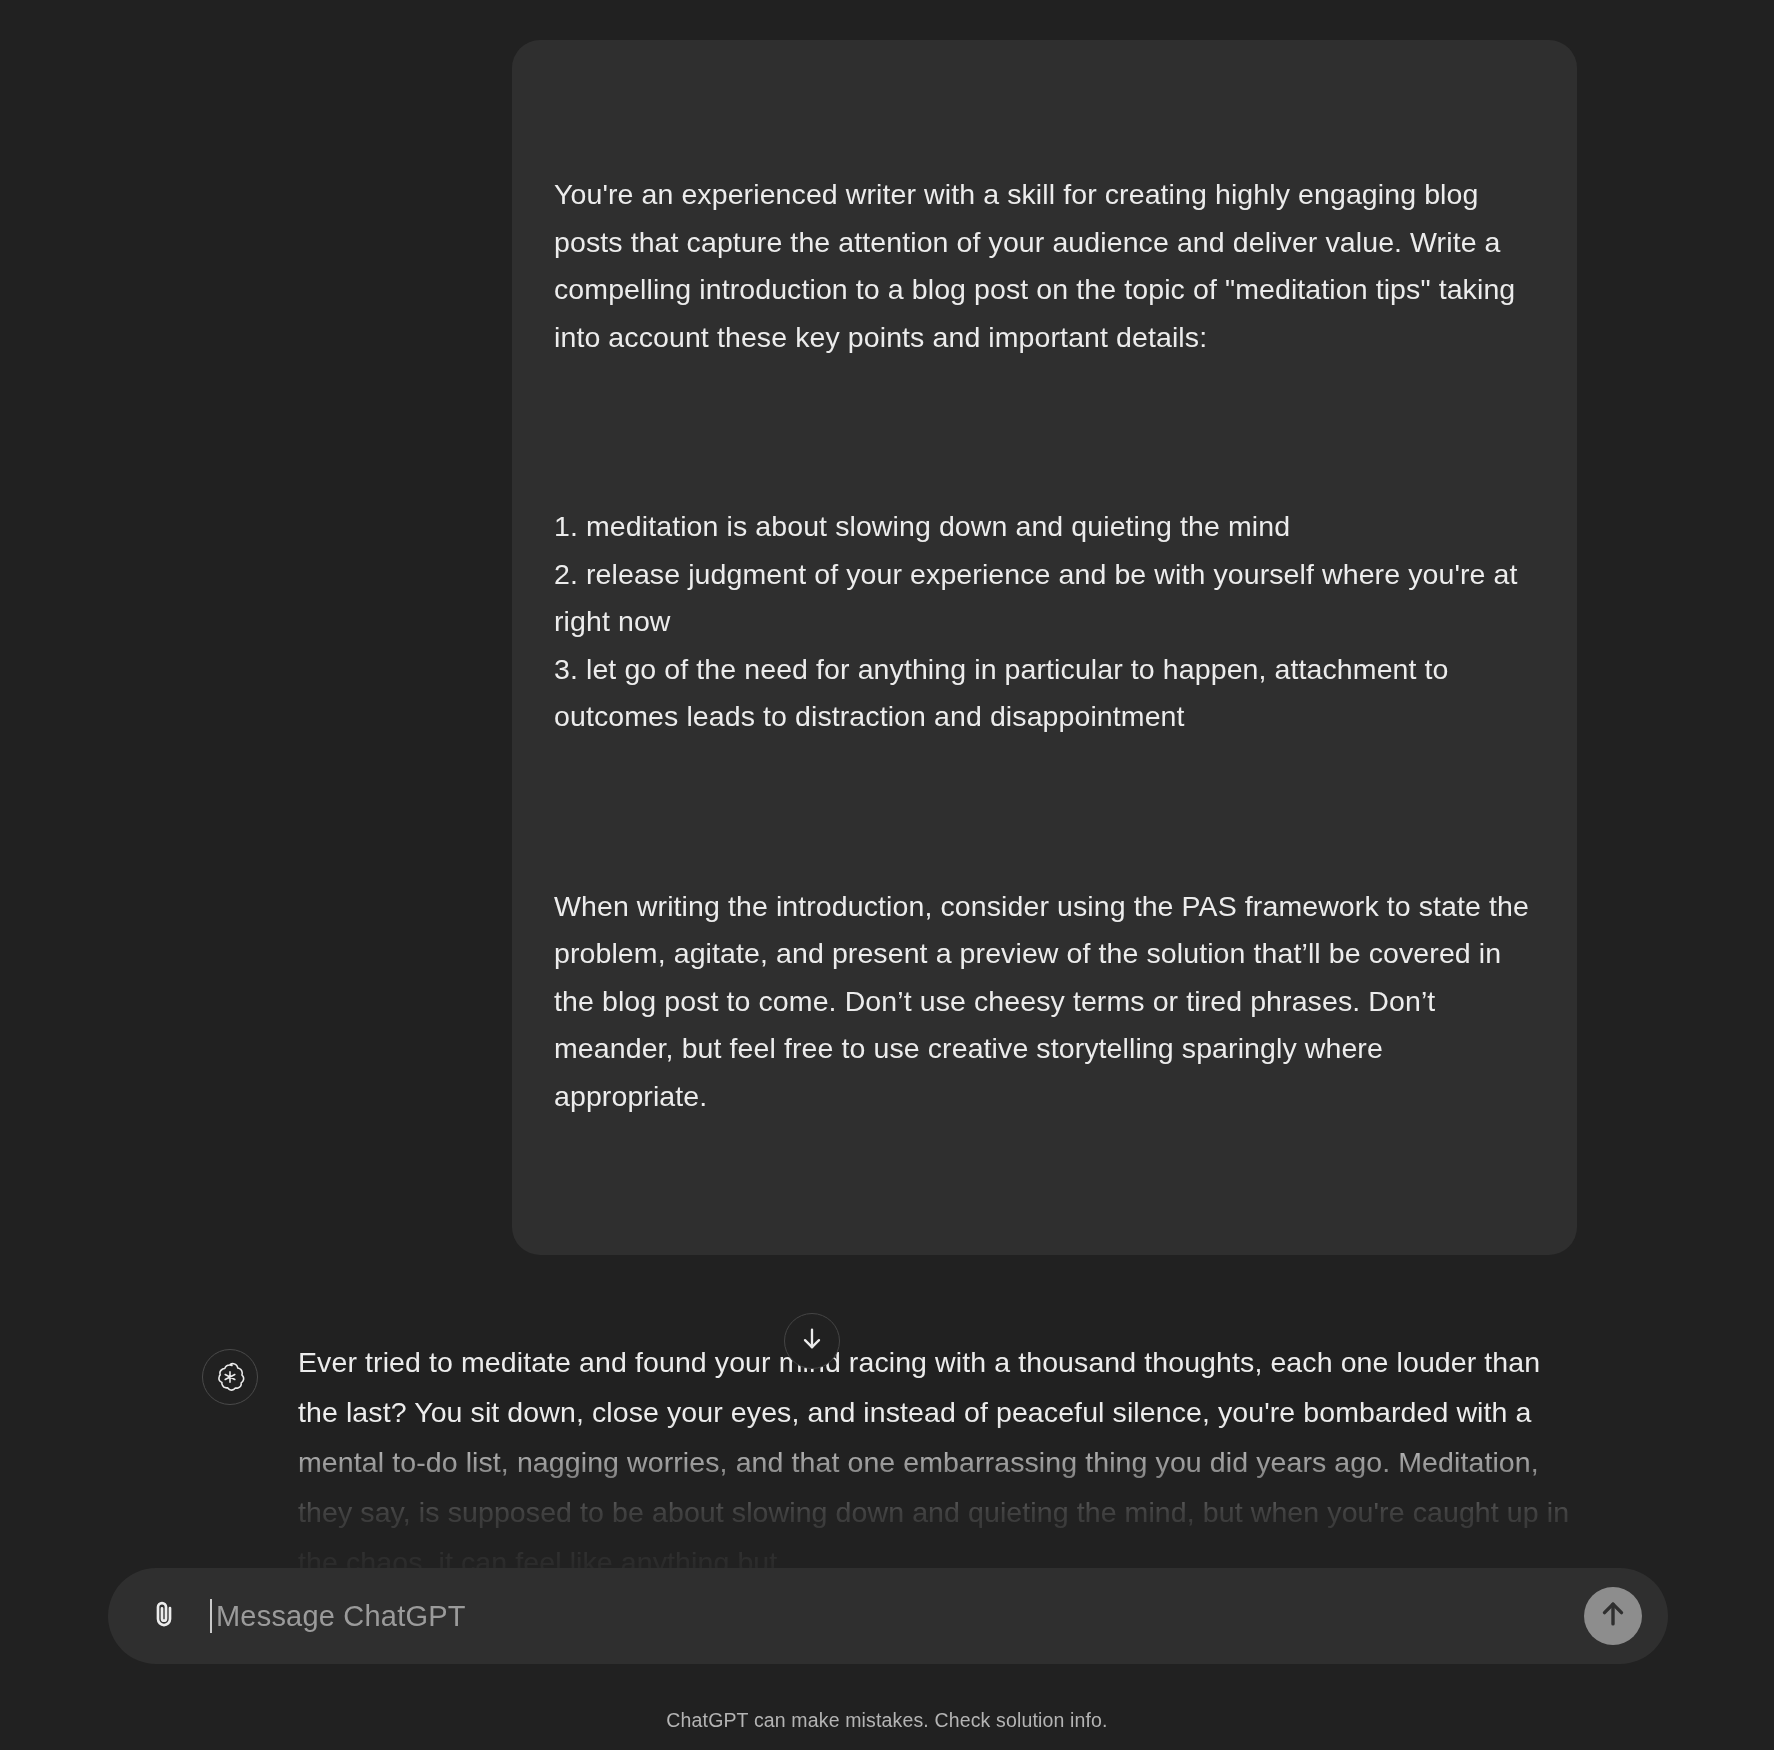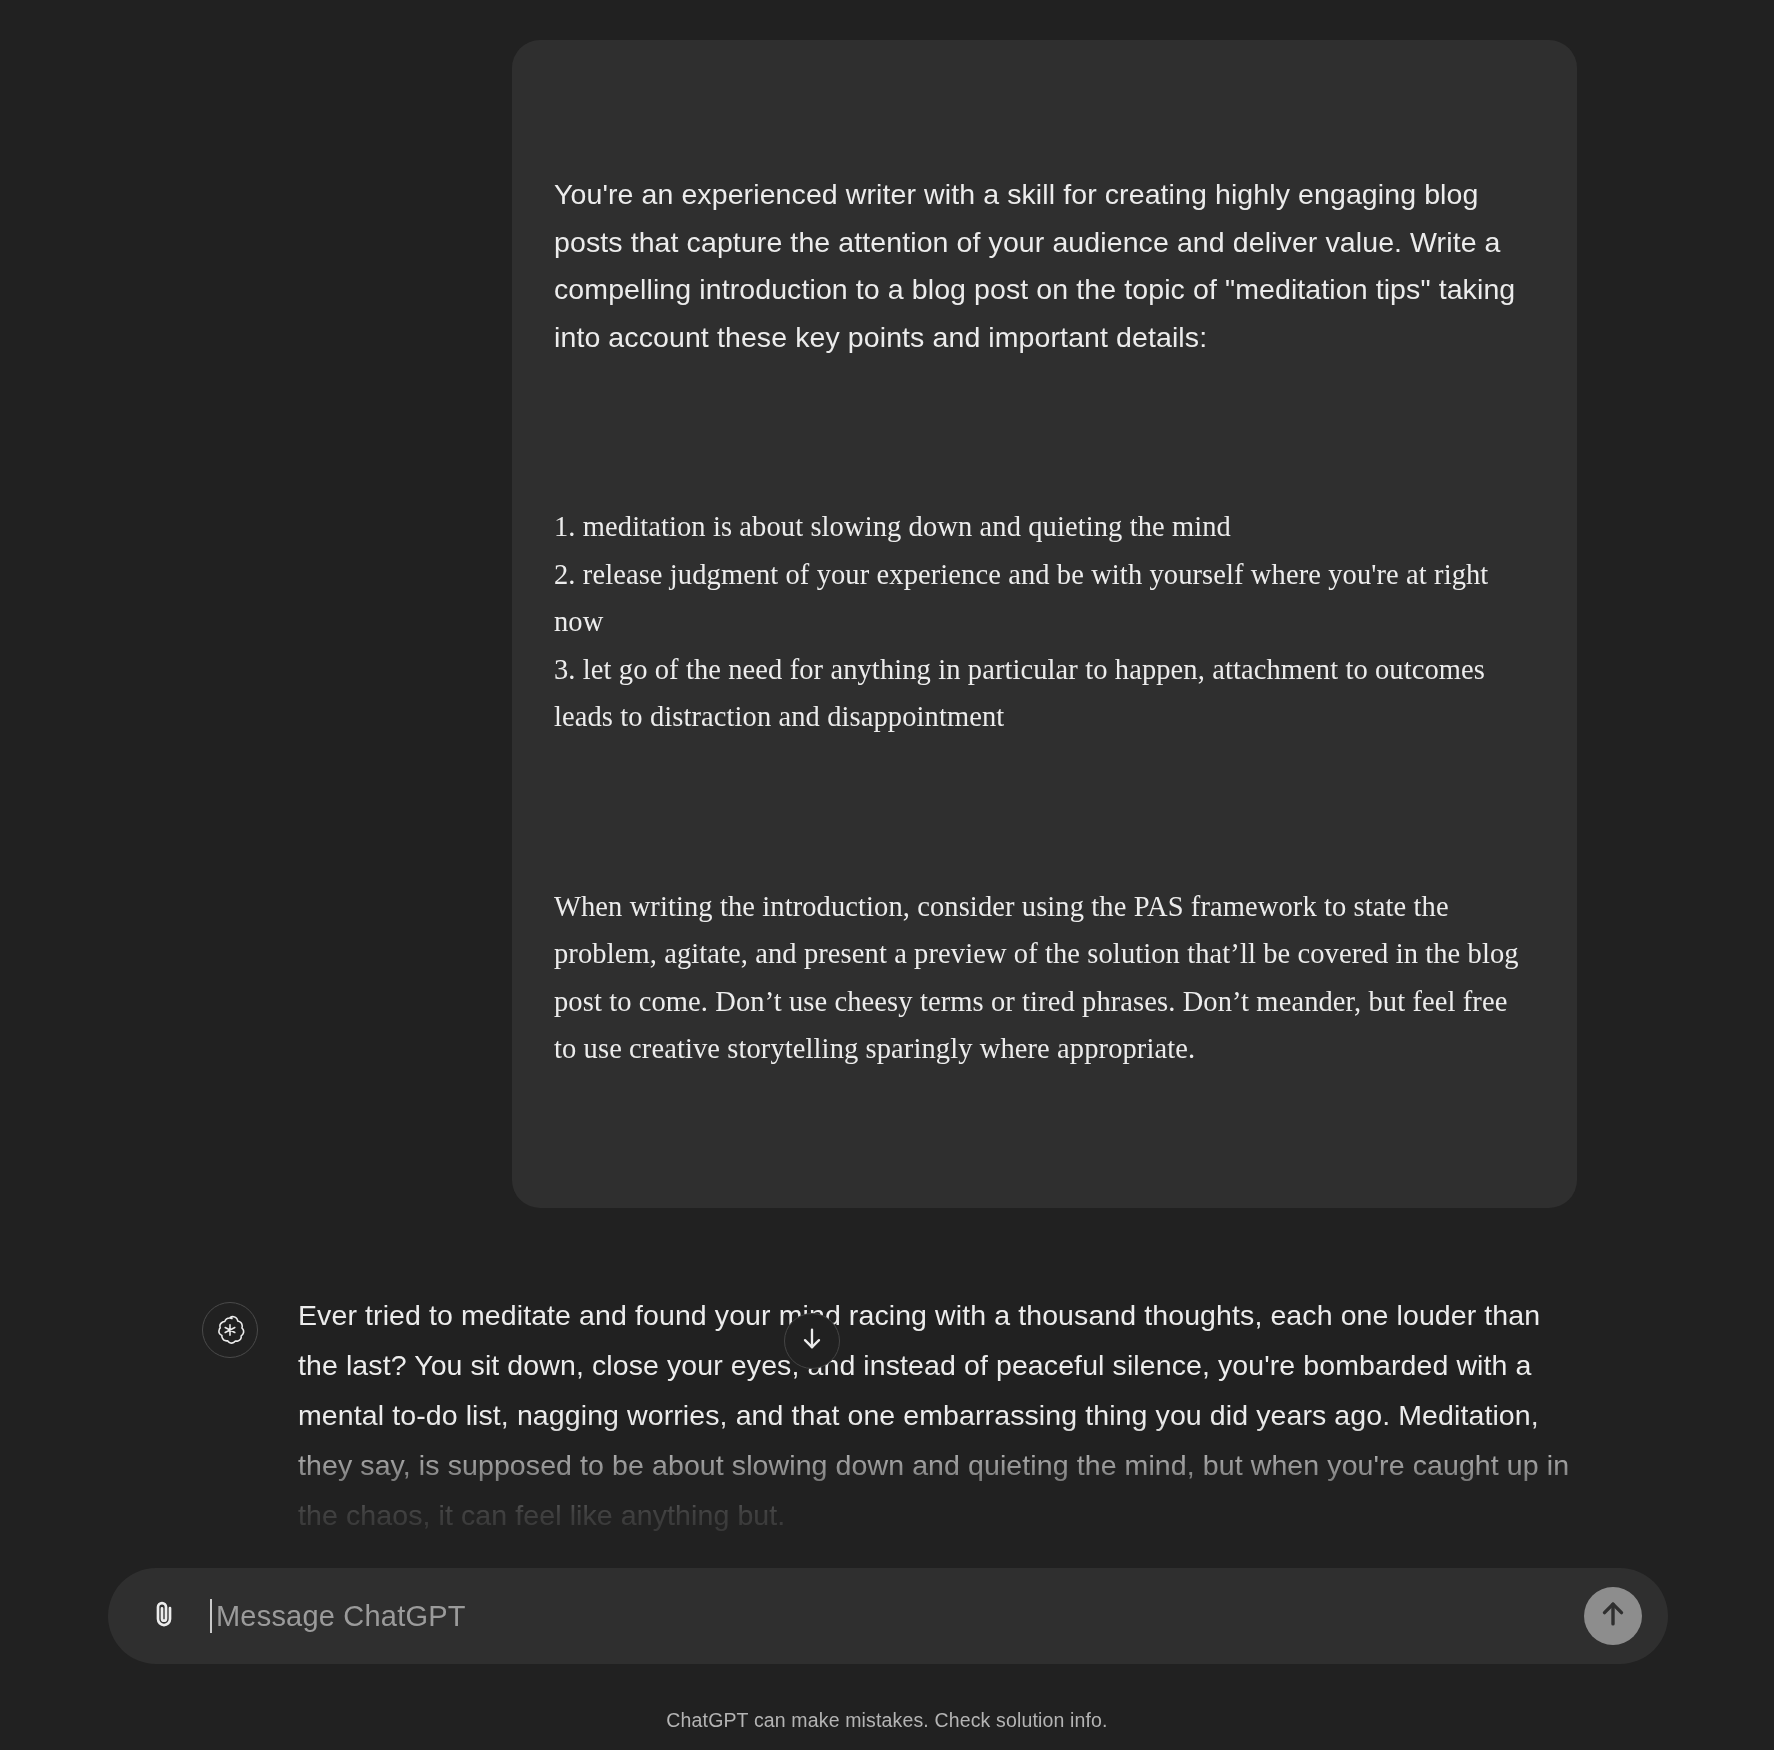--- a/index.html
+++ b/index.html
@@ -48,21 +48,21 @@
     font-size: 28.5px;
     line-height: 47.5px;
     color: #ececec;
     letter-spacing: 0.1px;
     white-space: pre-wrap;
     word-wrap: break-word;
     text-align: left;
   }
 
   .user-bubble p { margin: 0; }
-  .user-bubble p.gap { margin-top: 47px; font-family: Liberation Serif, serif; }
+  .user-bubble p.gap { margin-top: 47px; }
 
   
   .assistant-row {
     display: flex;
     align-items: flex-start;
     margin-top: 82px;
     padding-left: 5px;
   }
 
   .avatar {

